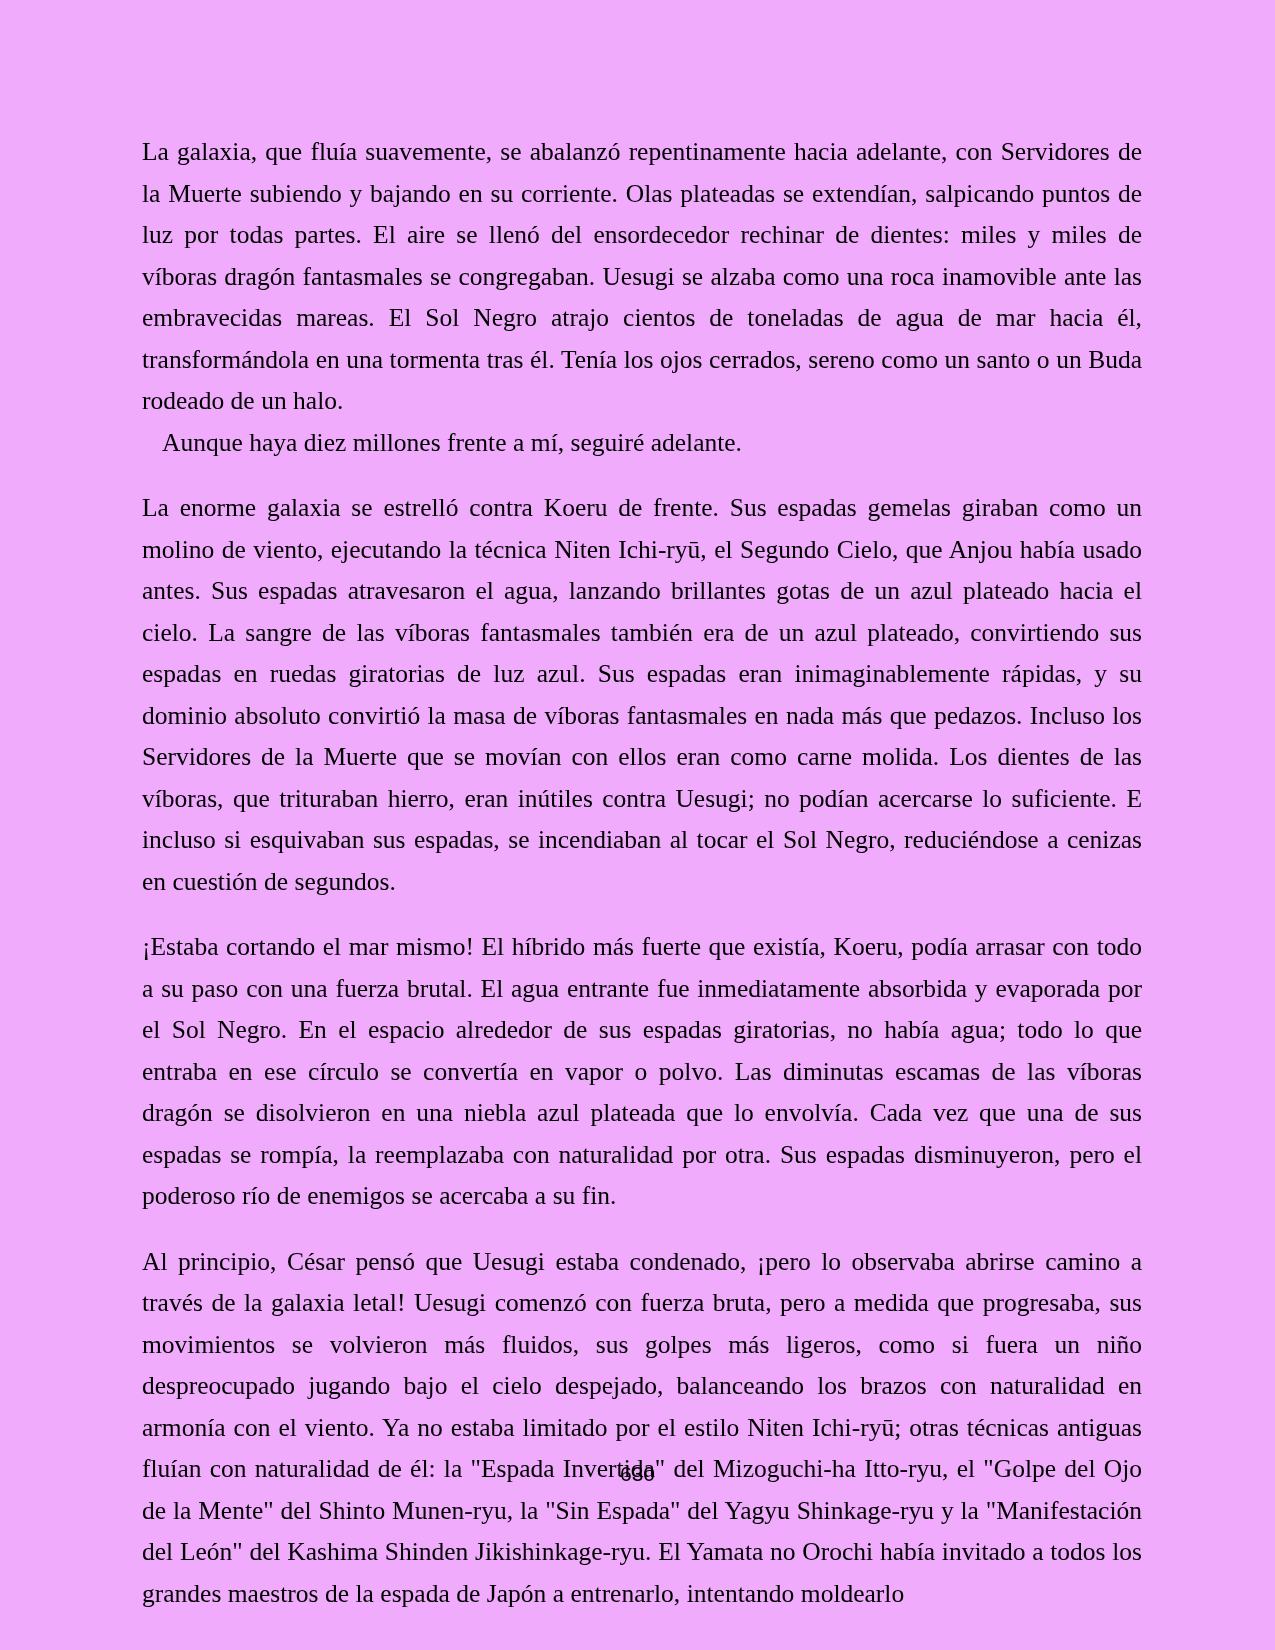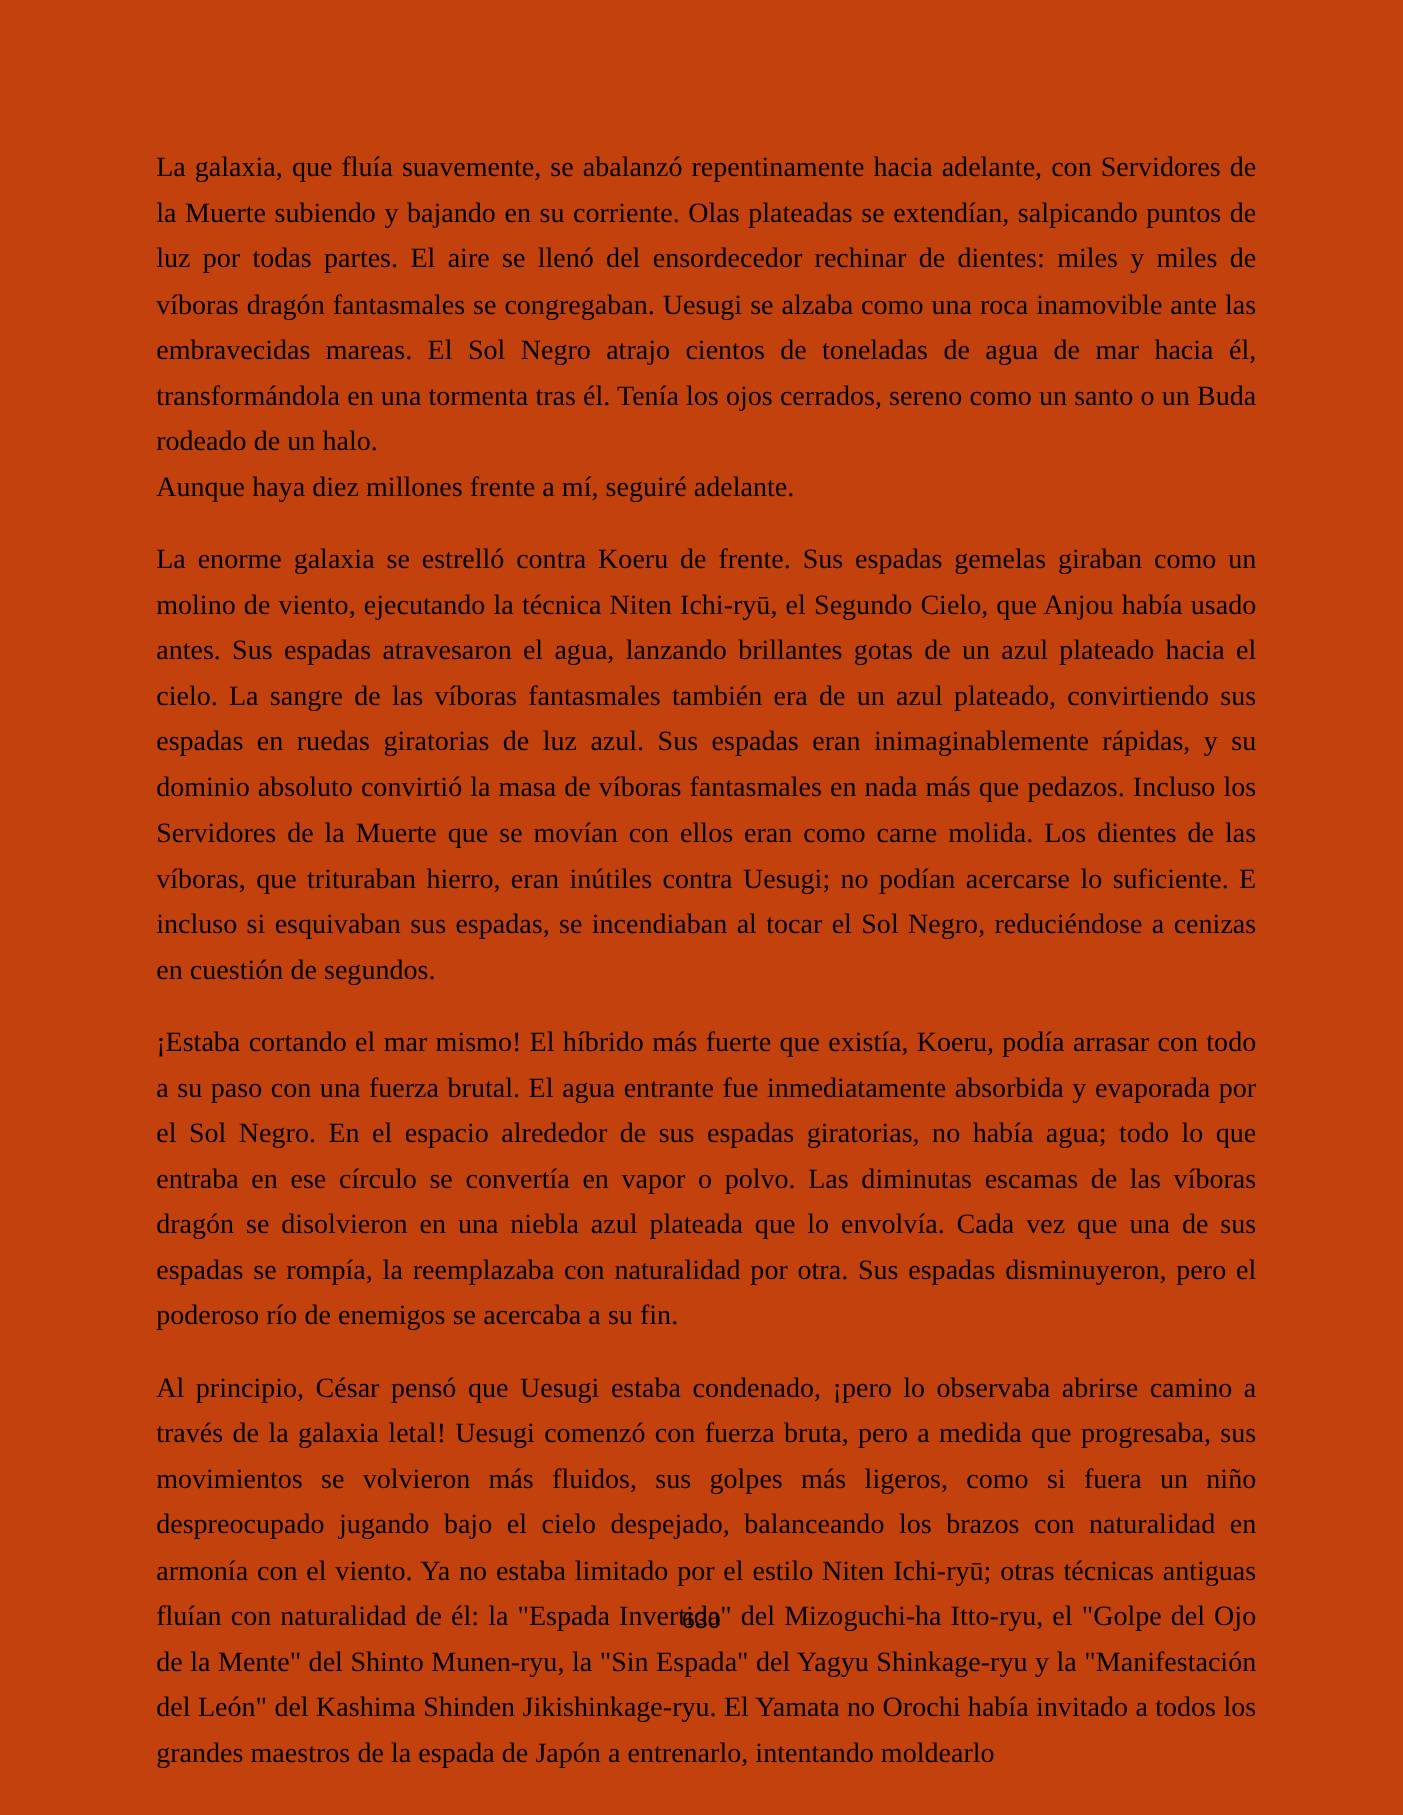--- a/index.html
+++ b/index.html
@@ -9,21 +9,21 @@
   }
   body {
     font-family: "Liberation Serif", "DejaVu Serif", serif;
     color: #000000;
   }
   .page {
     position: relative;
     width: 1275px;
     height: 1650px;
     margin: 0 auto;
-    background: #c2410c;
+    background: #f0abfc;
     box-sizing: border-box;
     overflow: hidden;
   }
   .content {
     position: absolute;
     left: 142px;
     top: 131px;
     width: 1000px;
   }
   .para {
@@ -36,20 +36,21 @@
     word-spacing: 0.1px;
   }
   .para + .para {
     margin-top: 0;
   }
   .para.gap {
     margin-top: 24px;
   }
   .para.tight {
     margin-top: 0;
+    margin-left: 20px;
   }
   .para.nojust {
     text-align: left;
   }
   .page-number {
     position: absolute;
     left: 0;
     right: 0;
     top: 1462px;
     text-align: center;

